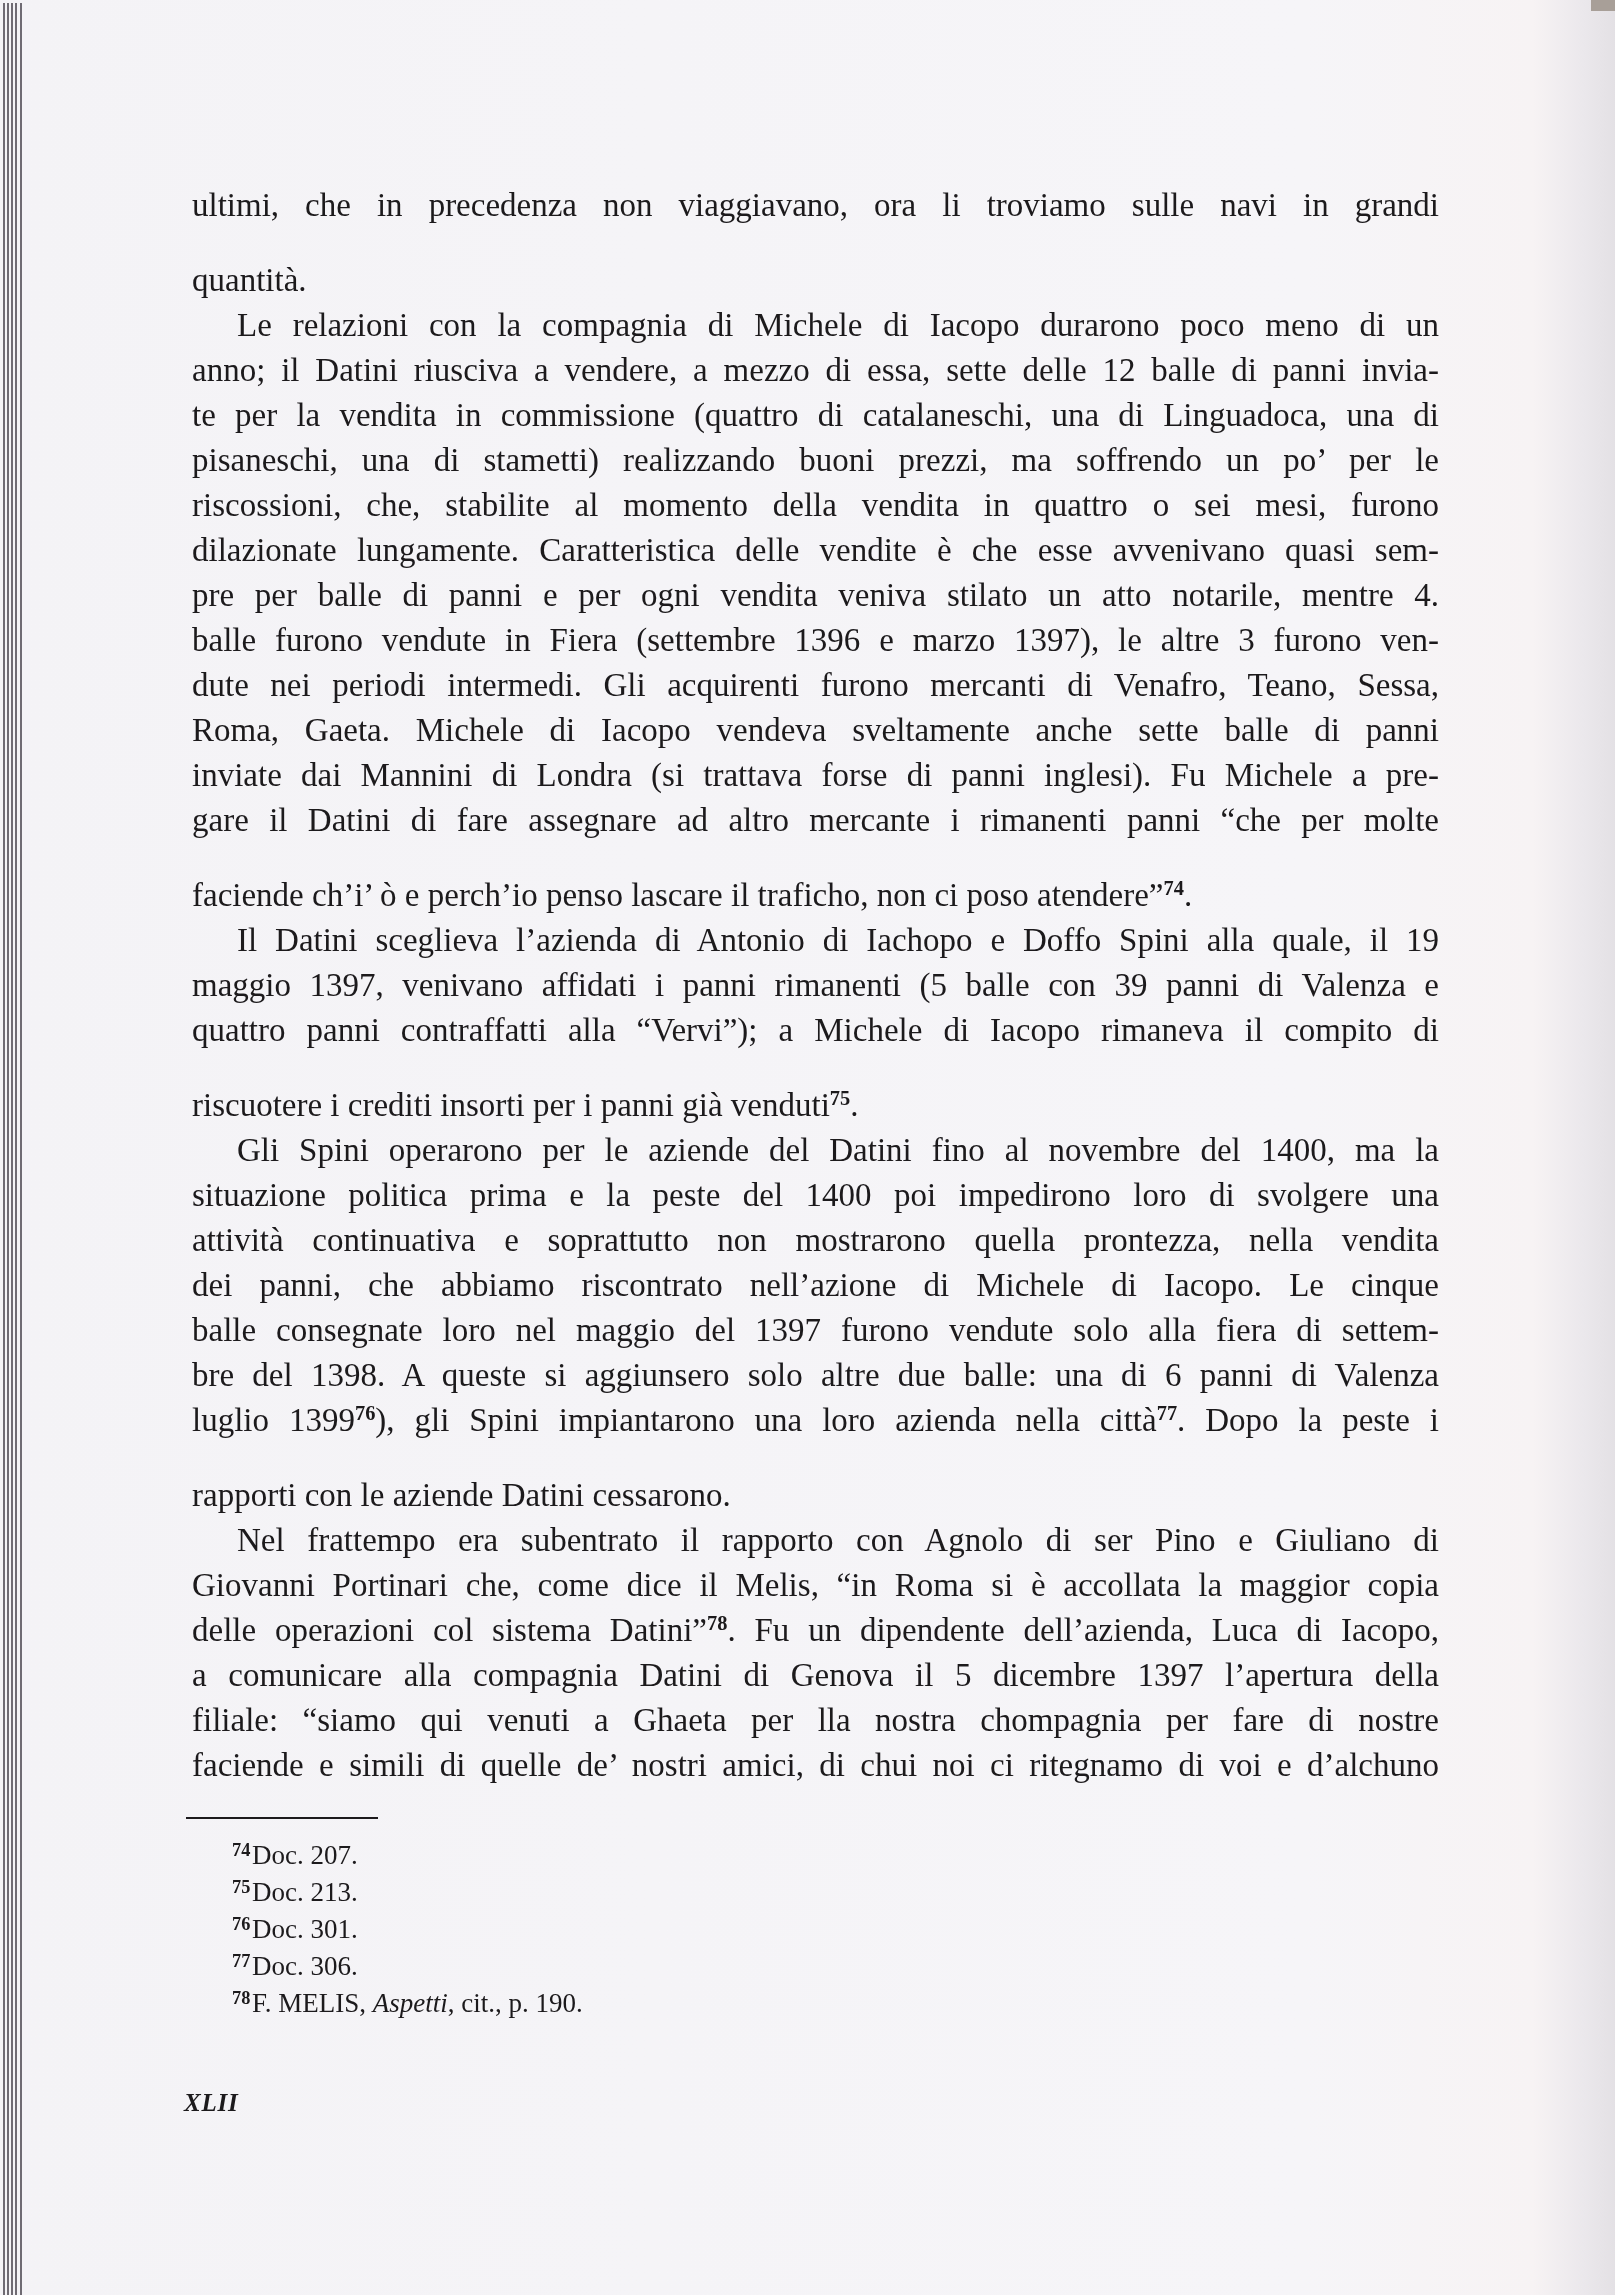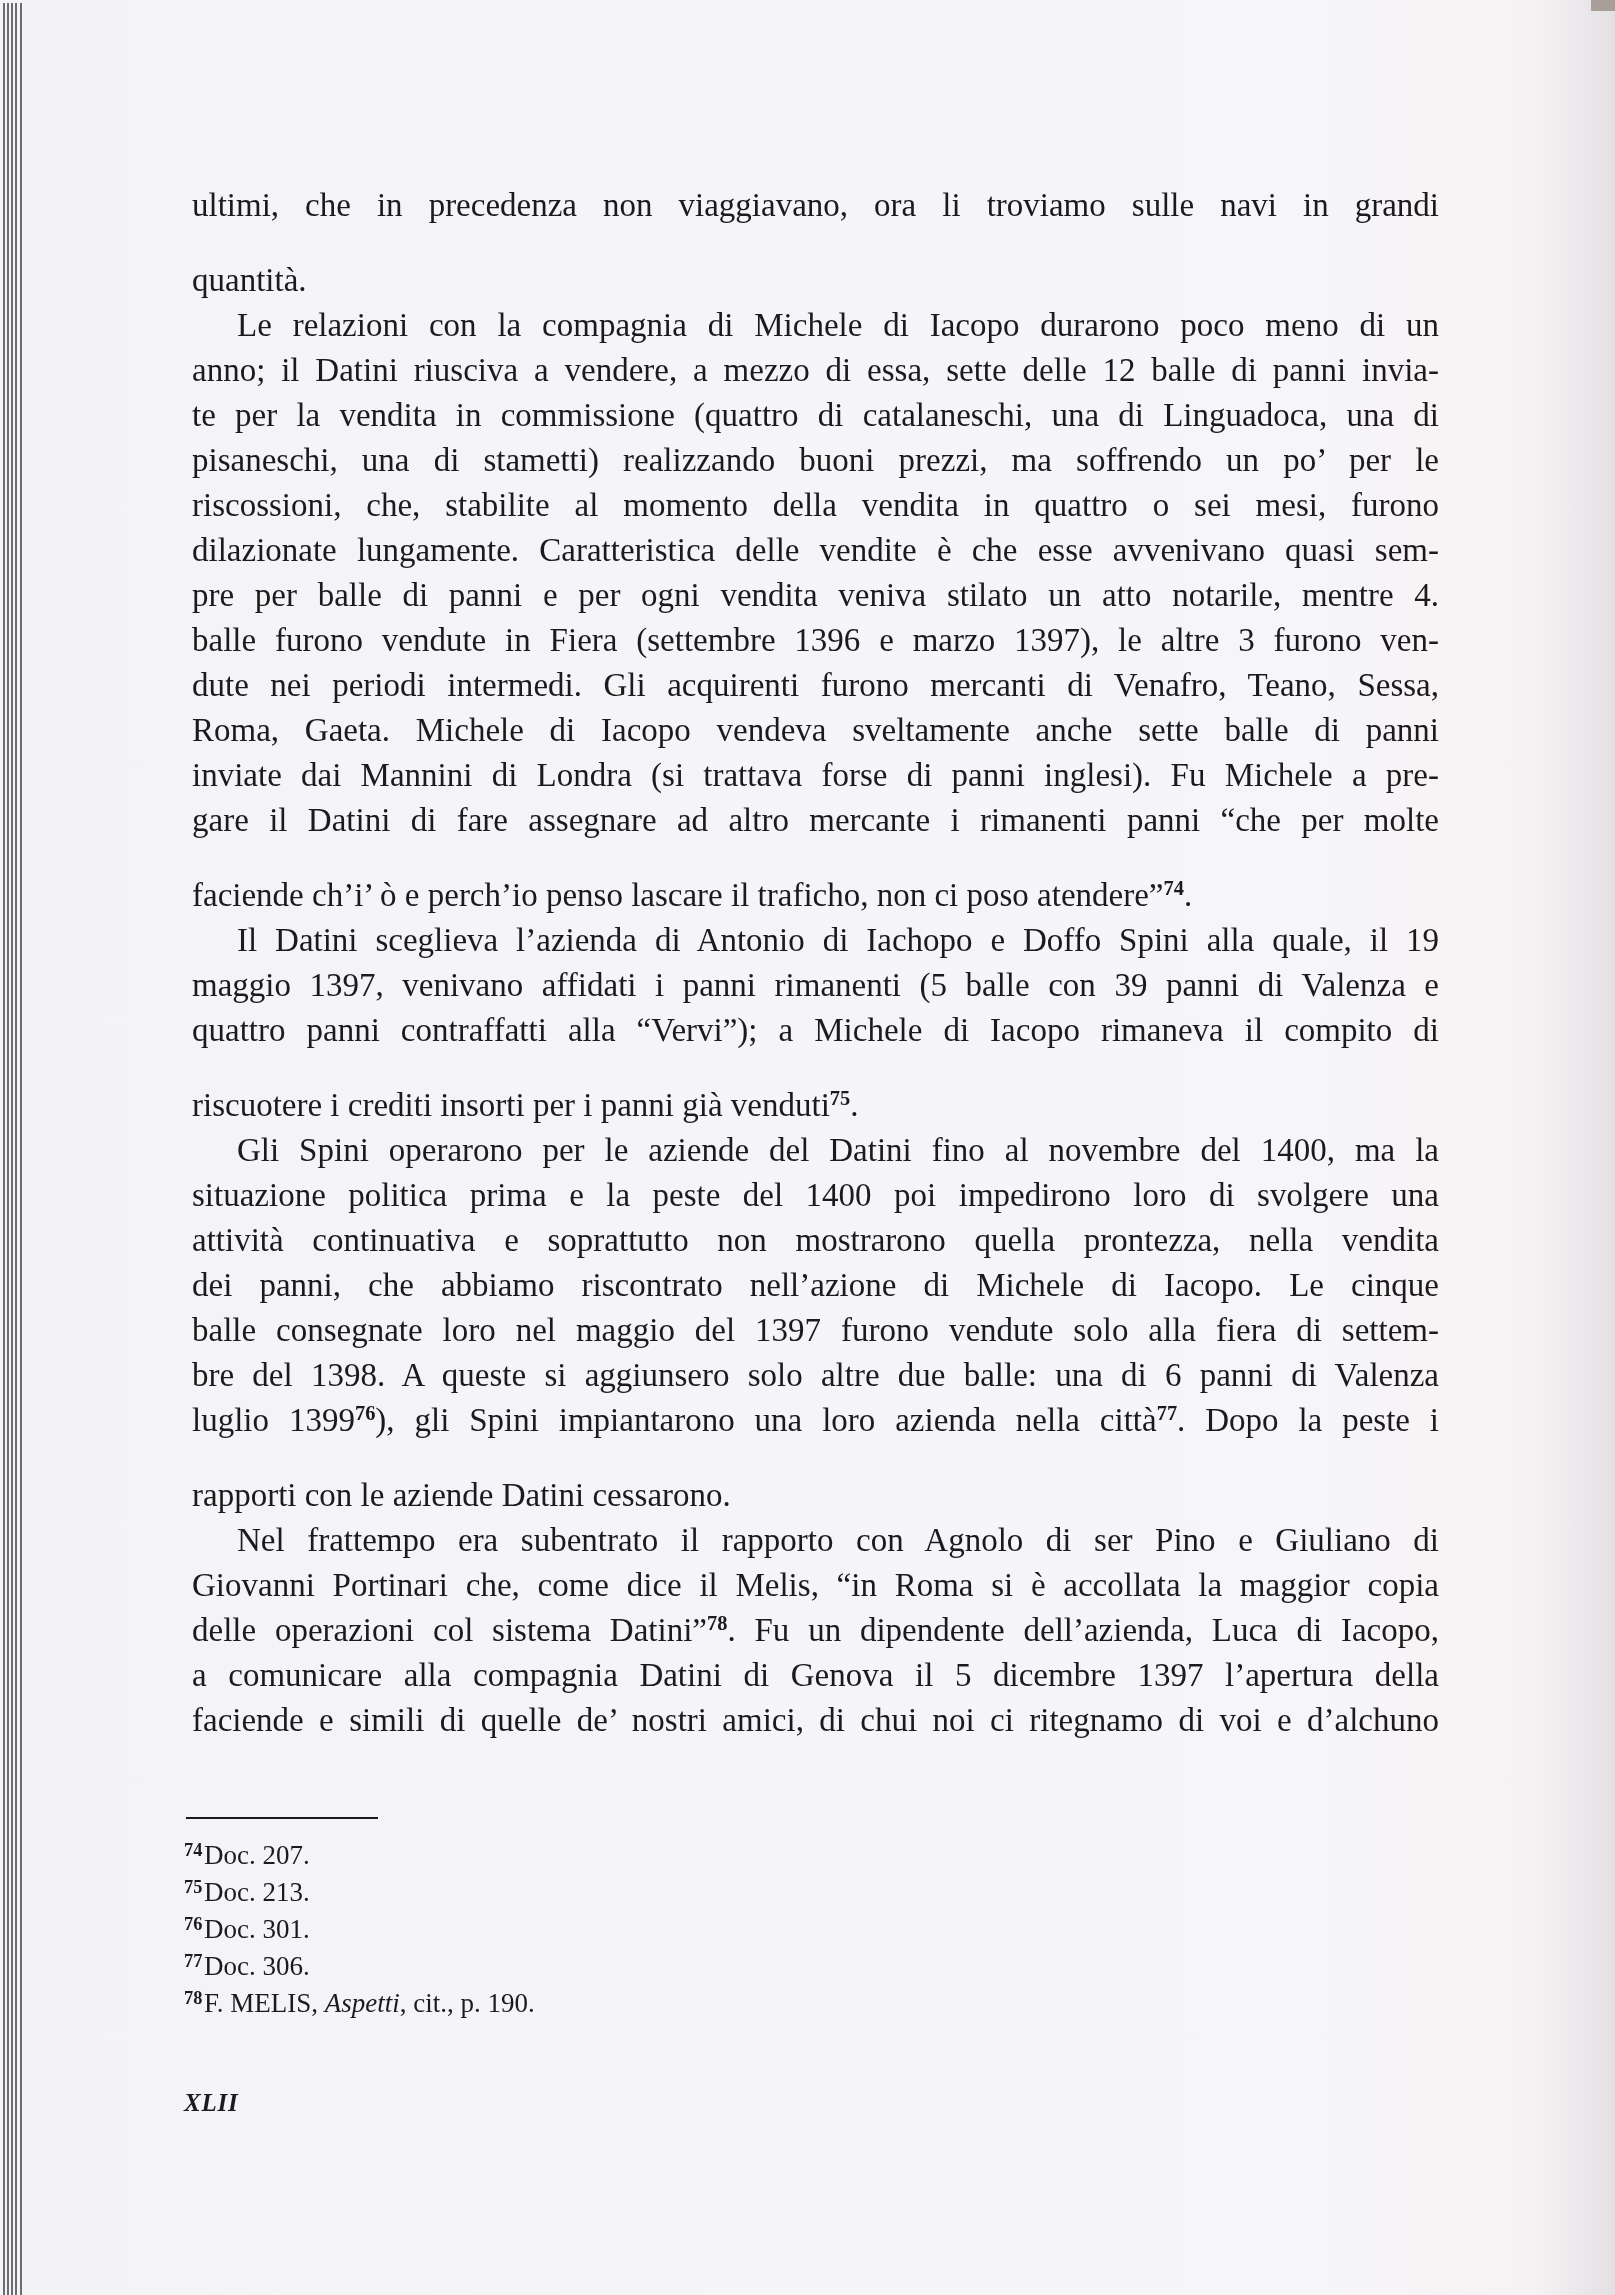--- a/index.html
+++ b/index.html
@@ -33,21 +33,21 @@
   .line.last { text-align-last: left; margin-top: 30px; }
   .line.indent { padding-left: 45px; }
   sup { font-size: 0.62em; line-height: 0; vertical-align: 0.55em; font-weight: bold; }
   .footnote-rule {
     position: absolute; left: 186px; top: 1817px; width: 192px; height: 2.4px; background: #1c1a1c;
   }
   .footnotes {
     position: absolute; left: 184px; top: 1837px;
     font-size: 27px; line-height: 37px;
   }
-  .fn { display: block; white-space: nowrap; }
+  .fn { display: block; white-space: nowrap; margin-left: 48px; }
   .fn sup { font-size: 0.68em; vertical-align: 0.45em; margin-right: 1.6px; }
   .page-number {
     position: absolute; left: 184px; top: 2089px;
     font-size: 25px; font-weight: bold; letter-spacing: 0.8px; font-style: italic;
   }
 </style>
 </head>
 <body>
 
 <div class="page">
@@ -85,20 +85,21 @@
       <span class="line"><span>attività continuativa e soprattutto non mostrarono quella prontezza, nella vendita</span></span>
       <span class="line"><span>dei panni, che abbiamo riscontrato nell’azione di Michele di Iacopo.  Le cinque</span></span>
       <span class="line"><span>balle consegnate loro nel maggio del 1397 furono vendute solo alla fiera di settem-</span></span>
       <span class="line"><span>bre del 1398. A queste si aggiunsero solo altre due balle: una di 6 panni di Valenza</span></span>
       <span class="line"><span>luglio 1399</span><sup>76</sup><span>), gli Spini impiantarono una loro azienda nella città</span><sup>77</sup><span>. Dopo la peste i</span></span>
       <span class="line last"><span>rapporti con le aziende Datini cessarono.</span></span>
       <span class="line indent"><span>Nel frattempo era subentrato il rapporto  con Agnolo di ser Pino e Giuliano di</span></span>
       <span class="line"><span>Giovanni Portinari che, come dice il Melis, “in Roma si è accollata la maggior copia</span></span>
       <span class="line"><span>delle operazioni col sistema Datini”</span><sup>78</sup><span>. Fu un dipendente dell’azienda, Luca di Iacopo,</span></span>
       <span class="line"><span>a comunicare alla compagnia Datini di Genova il 5 dicembre 1397 l’apertura della</span></span>
+      <span class="line"><span>filiale: “siamo qui venuti a Ghaeta per lla nostra chompagnia per fare di nostre</span></span>
       <span class="line"><span>faciende e simili di quelle de’ nostri amici, di chui noi ci ritegnamo di voi e d’alchuno</span></span>
     </div>
 
   <div class="footnote-rule"></div>
   <div class="footnotes" id="footnotes">
       <span class="fn"><sup>74</sup><span>Doc. 207.</span></span>
       <span class="fn"><sup>75</sup><span>Doc. 213.</span></span>
       <span class="fn"><sup>76</sup><span>Doc. 301.</span></span>
       <span class="fn"><sup>77</sup><span>Doc.  306.</span></span>
       <span class="fn"><sup>78</sup><span>F. MELIS, </span><em>Aspetti</em><span>, cit., p. 190.</span></span>

